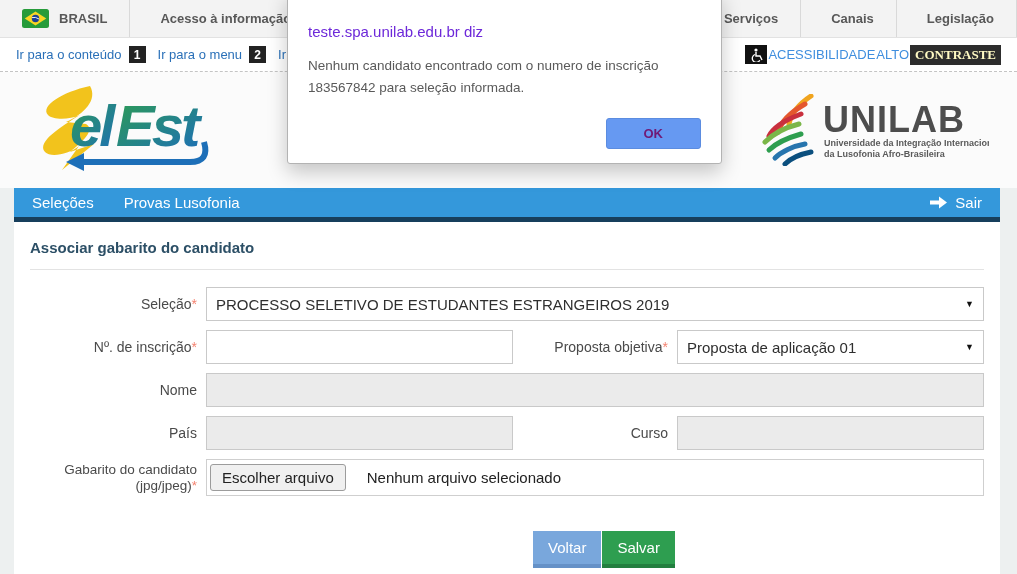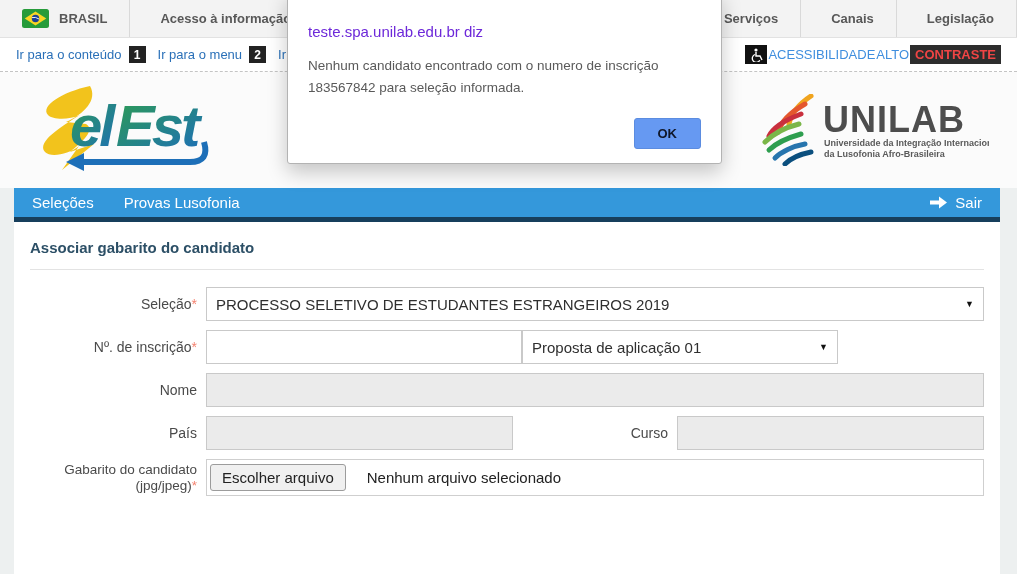--- a/index.html
+++ b/index.html
@@ -37,21 +37,21 @@
     width: 17px; height: 17px; background: #222; color: #fff;
     font-weight: bold; font-size: 12px; margin: 0 12px 0 7px;
   }
   .skipbar-right { margin-left: auto; display: flex; align-items: center; gap: 1px; }
   .wheelchair-box {
     width: 22px; height: 19px; background: #111;
     display: inline-flex; align-items: center; justify-content: center;
   }
   .access-link { color: #3f8ede; cursor: pointer; }
   .contraste {
-    background: #2d2d2d; color: #ef4444; padding: 2px 5px; font-weight: bold; cursor: pointer;
+    background: #2d2d2d; color: #fef9c3; padding: 2px 5px; font-weight: bold; cursor: pointer; font-family: Liberation Serif, serif;
   }
 
   
   .banner { height: 116px; background: #fbfbfb; position: relative; }
   .selest-logo { position: absolute; left: 22px; top: 8px; cursor: pointer; font-style: italic; }
   .unilab-logo { position: absolute; right: 28px; top: 22px; }
 
   
   .container { margin: 0 17px 0 14px; background: #fff; height: 386px; }
 
@@ -108,21 +108,21 @@
     position: absolute; left: 287px; top: -8px; width: 435px;
     background: #fff; border: 1px solid #b3b3b3; border-radius: 0 0 3px 3px;
     box-shadow: 0 8px 20px rgba(0,0,0,0.22); z-index: 50;
     padding: 30px 20px 14px;
   }
   .dialog-title { font-size: 15px; color: #6d28d9; margin-bottom: 15px; }
   .dialog-msg { font-size: 13.5px; color: #5a5a5a; line-height: 1.6; margin-bottom: 20px; }
   .dialog-actions { display: flex; justify-content: flex-end; }
   .ok-btn {
     background: #6699f2; border: 1px solid #5b8ce0; border-radius: 3px;
-    color: #0f172a; font-weight: bold; font-size: 13px; padding: 7px 23px; cursor: pointer;
+    color: #701a75; font-weight: bold; font-size: 13px; padding: 7px 37px; cursor: pointer;
     font-family: "Liberation Sans", sans-serif;
   }
 </style>
 </head>
 <body>
 
 <div class="govbar">
   <div class="govbar-item first">
     <svg class="flag" viewBox="0 0 27 19">
       <rect width="27" height="19" rx="2.5" fill="#269b3a"></rect>
@@ -229,20 +229,23 @@
         <span class="sel-text">PROCESSO SELETIVO DE ESTUDANTES ESTRANGEIROS 2019</span>
         <span class="caret">▼</span>
       </div>
     </div>
 
     <div class="form-row">
       <div class="lbl">
         <span>Nº. de inscrição</span><span class="req">*</span>
       </div>
       <input class="textfld" type="text" style="">
+      <div class="lbl-mid">
+        <span>Proposta objetiva</span><span class="req">*</span>
+      </div>
       <div class="fld fld-half selectbox">
         <span class="sel-text">Proposta de aplicação 01</span>
         <span class="caret">▼</span>
       </div>
     </div>
 
     <div class="form-row">
       <div class="lbl">Nome</div>
       <div class="fld fld-full disabledfld"></div>
     </div>
@@ -258,20 +261,24 @@
       <div class="lbl lbl-file">
         <span>Gabarito do candidato</span><br>
         <span>(jpg/jpeg)</span><span class="req">*</span>
       </div>
       <div class="filebox">
         <button class="filebtn">Escolher arquivo</button>
         <span class="filestatus">Nenhum arquivo selecionado</span>
       </div>
     </div>
 
+    <div class="actions">
+      <button class="btn btn-voltar">Voltar</button>
+      <button class="btn btn-salvar">Salvar</button>
+    </div>
   </div>
 </div>
 
 <div class="dialog">
   <div class="dialog-title">teste.spa.unilab.edu.br diz</div>
   <div class="dialog-msg">Nenhum candidato encontrado com o numero de inscrição 183567842 para seleção informada.</div>
   <div class="dialog-actions">
     <button class="ok-btn">OK</button>
   </div>
 </div>

